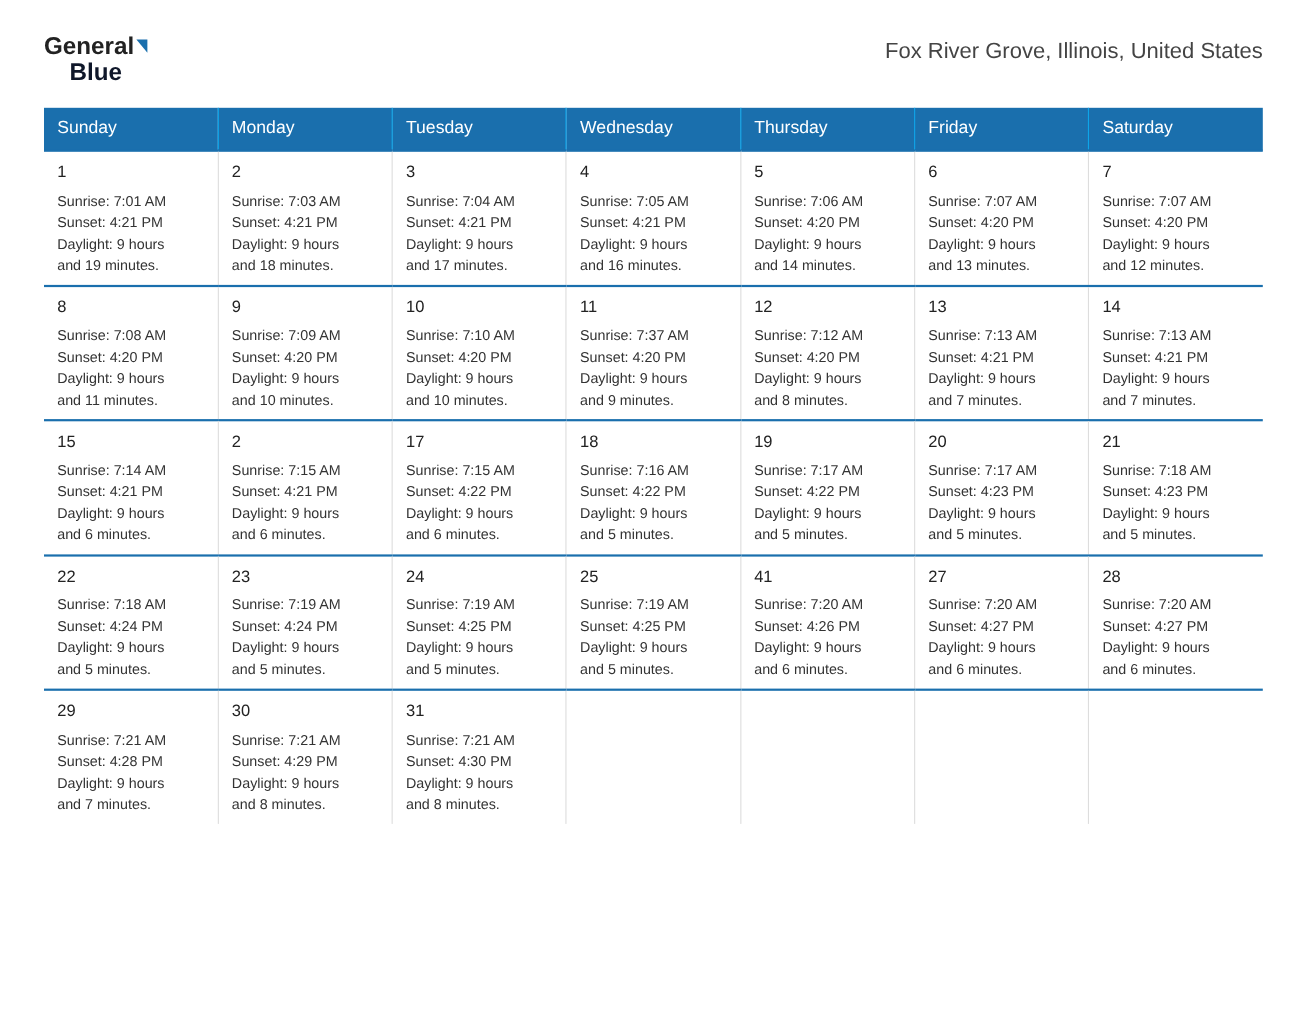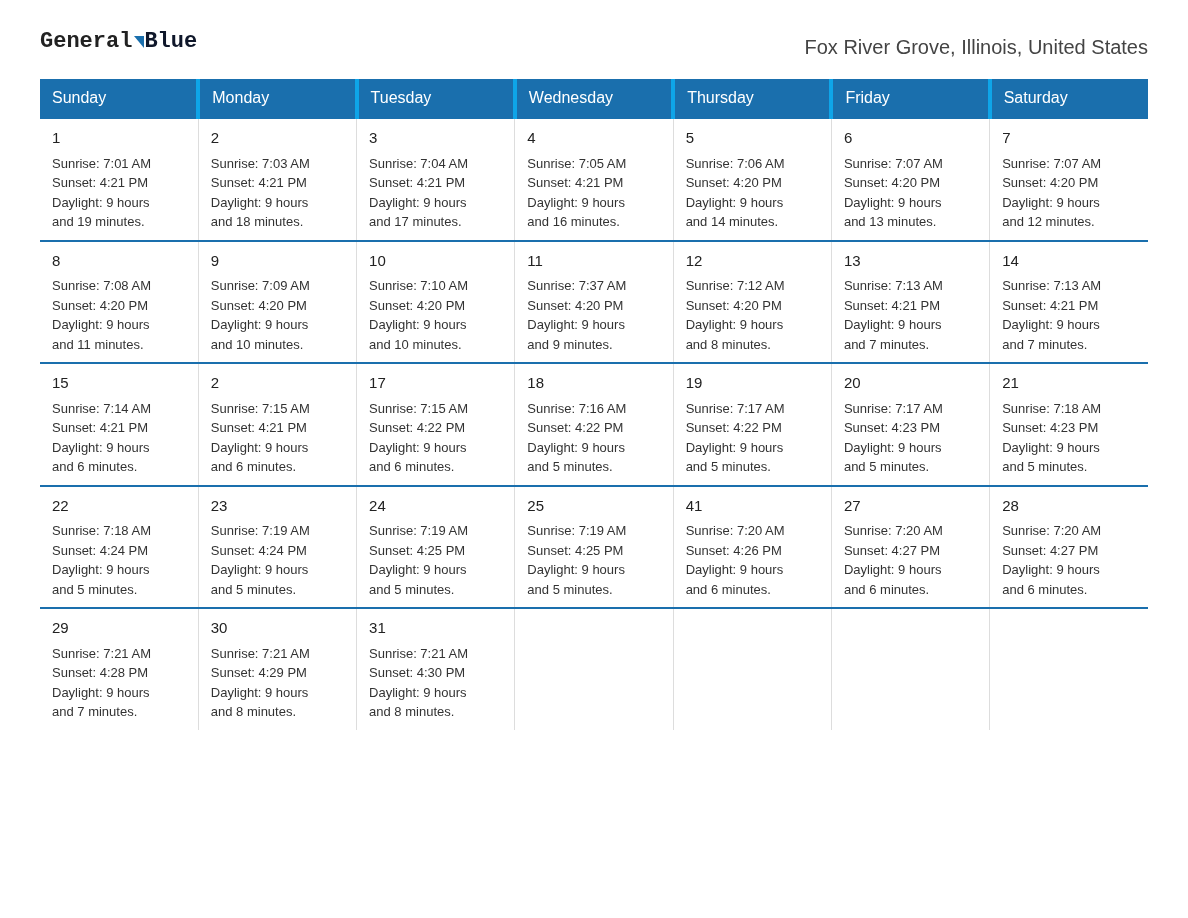--- a/index.html
+++ b/index.html
@@ -10,23 +10,22 @@
       color: #222;
     }
     .header {
       display: flex;
       justify-content: space-between;
       align-items: flex-start;
       margin-bottom: 20px;
     }
     .logo {
       display: flex;
-      flex-direction: row;
+      flex-direction: column;
       align-items: center;
-      font-family: Liberation Mono, monospace;
     }
     .logo-general {
       font-size: 22px;
       font-weight: bold;
       color: #222;
       line-height: 1.1;
     }
     .logo-blue {
       font-size: 22px;
       font-weight: bold;
@@ -62,21 +61,21 @@
       border-collapse: collapse;
       table-layout: fixed;
     }
     thead tr th {
       background-color: #1a6fad;
       color: #fff;
       padding: 10px 12px;
       text-align: left;
       font-size: 16px;
       font-weight: normal;
-      border-right: 4px solid #0ea5e9;
+      border-right: 1px solid #0ea5e9;
     }
     thead tr th:last-child {
       border-right: none;
     }
     tbody tr td {
       vertical-align: top;
       padding: 8px 12px;
       border-top: 2px solid #1a6fad;
       border-right: 1px solid #ddd;
       font-size: 13px;

